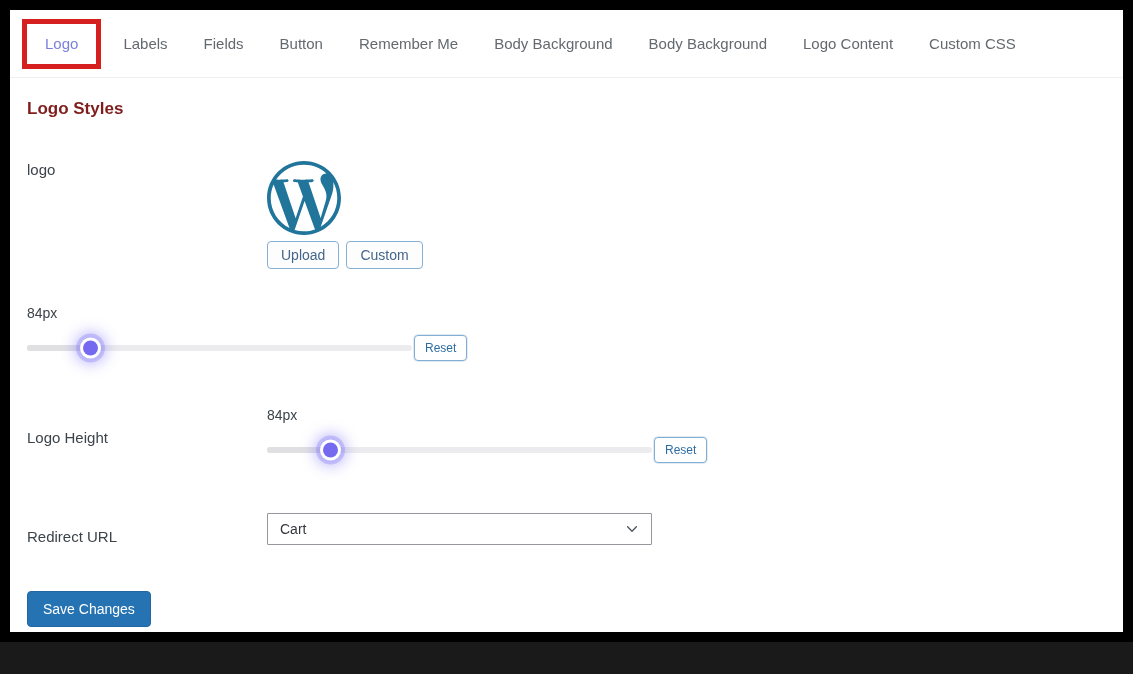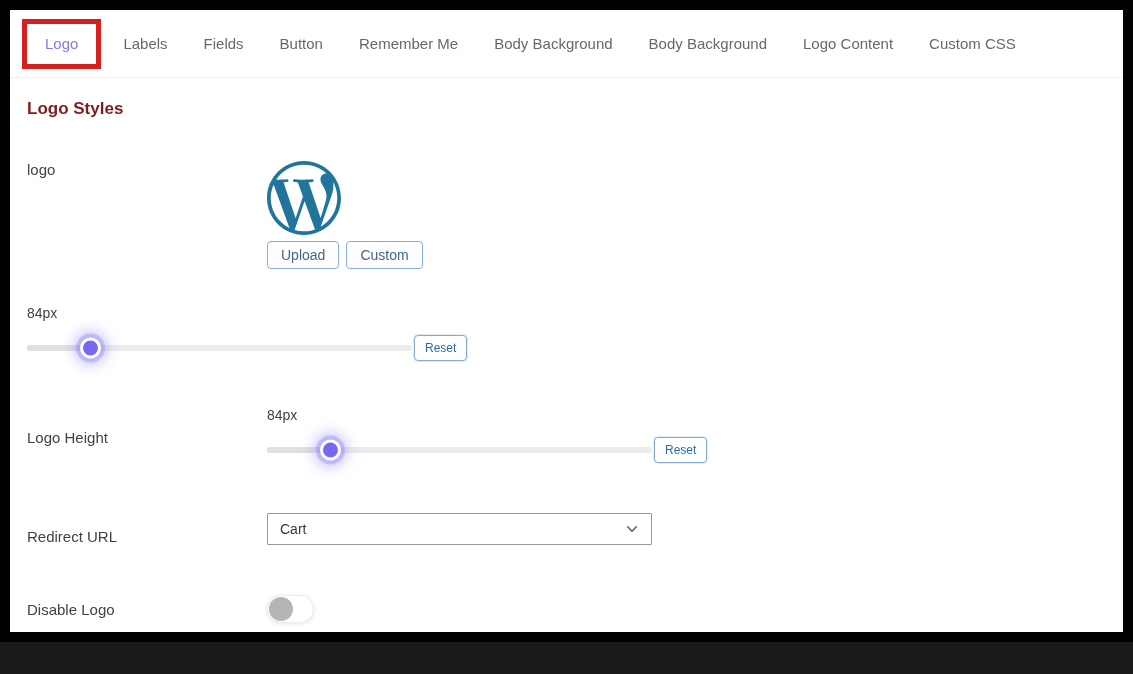--- a/index.html
+++ b/index.html
@@ -191,25 +191,19 @@
     <div class="row row-redirect">
       <div class="row-label">Redirect URL</div>
       <div class="select-box">
         <span>Cart</span>
         <svg class="chevron" viewBox="0 0 16 16" fill="none">
           <path d="M3 5.5 L8 10.5 L13 5.5" stroke="#50575e" stroke-width="1.6" stroke-linecap="round" stroke-linejoin="round"></path>
         </svg>
       </div>
     </div>
 
-    <div class="row row-toggle">
-      <div class="row-label">Disable Logo</div>
-      <div class="toggle">
-        <div class="toggle-knob"></div>
-      </div>
-    </div>
 
     <div class="row row-save">
       <button class="save-btn">Save Changes</button>
     </div>
   </div>
 
 </div>
 
 </body></html>

